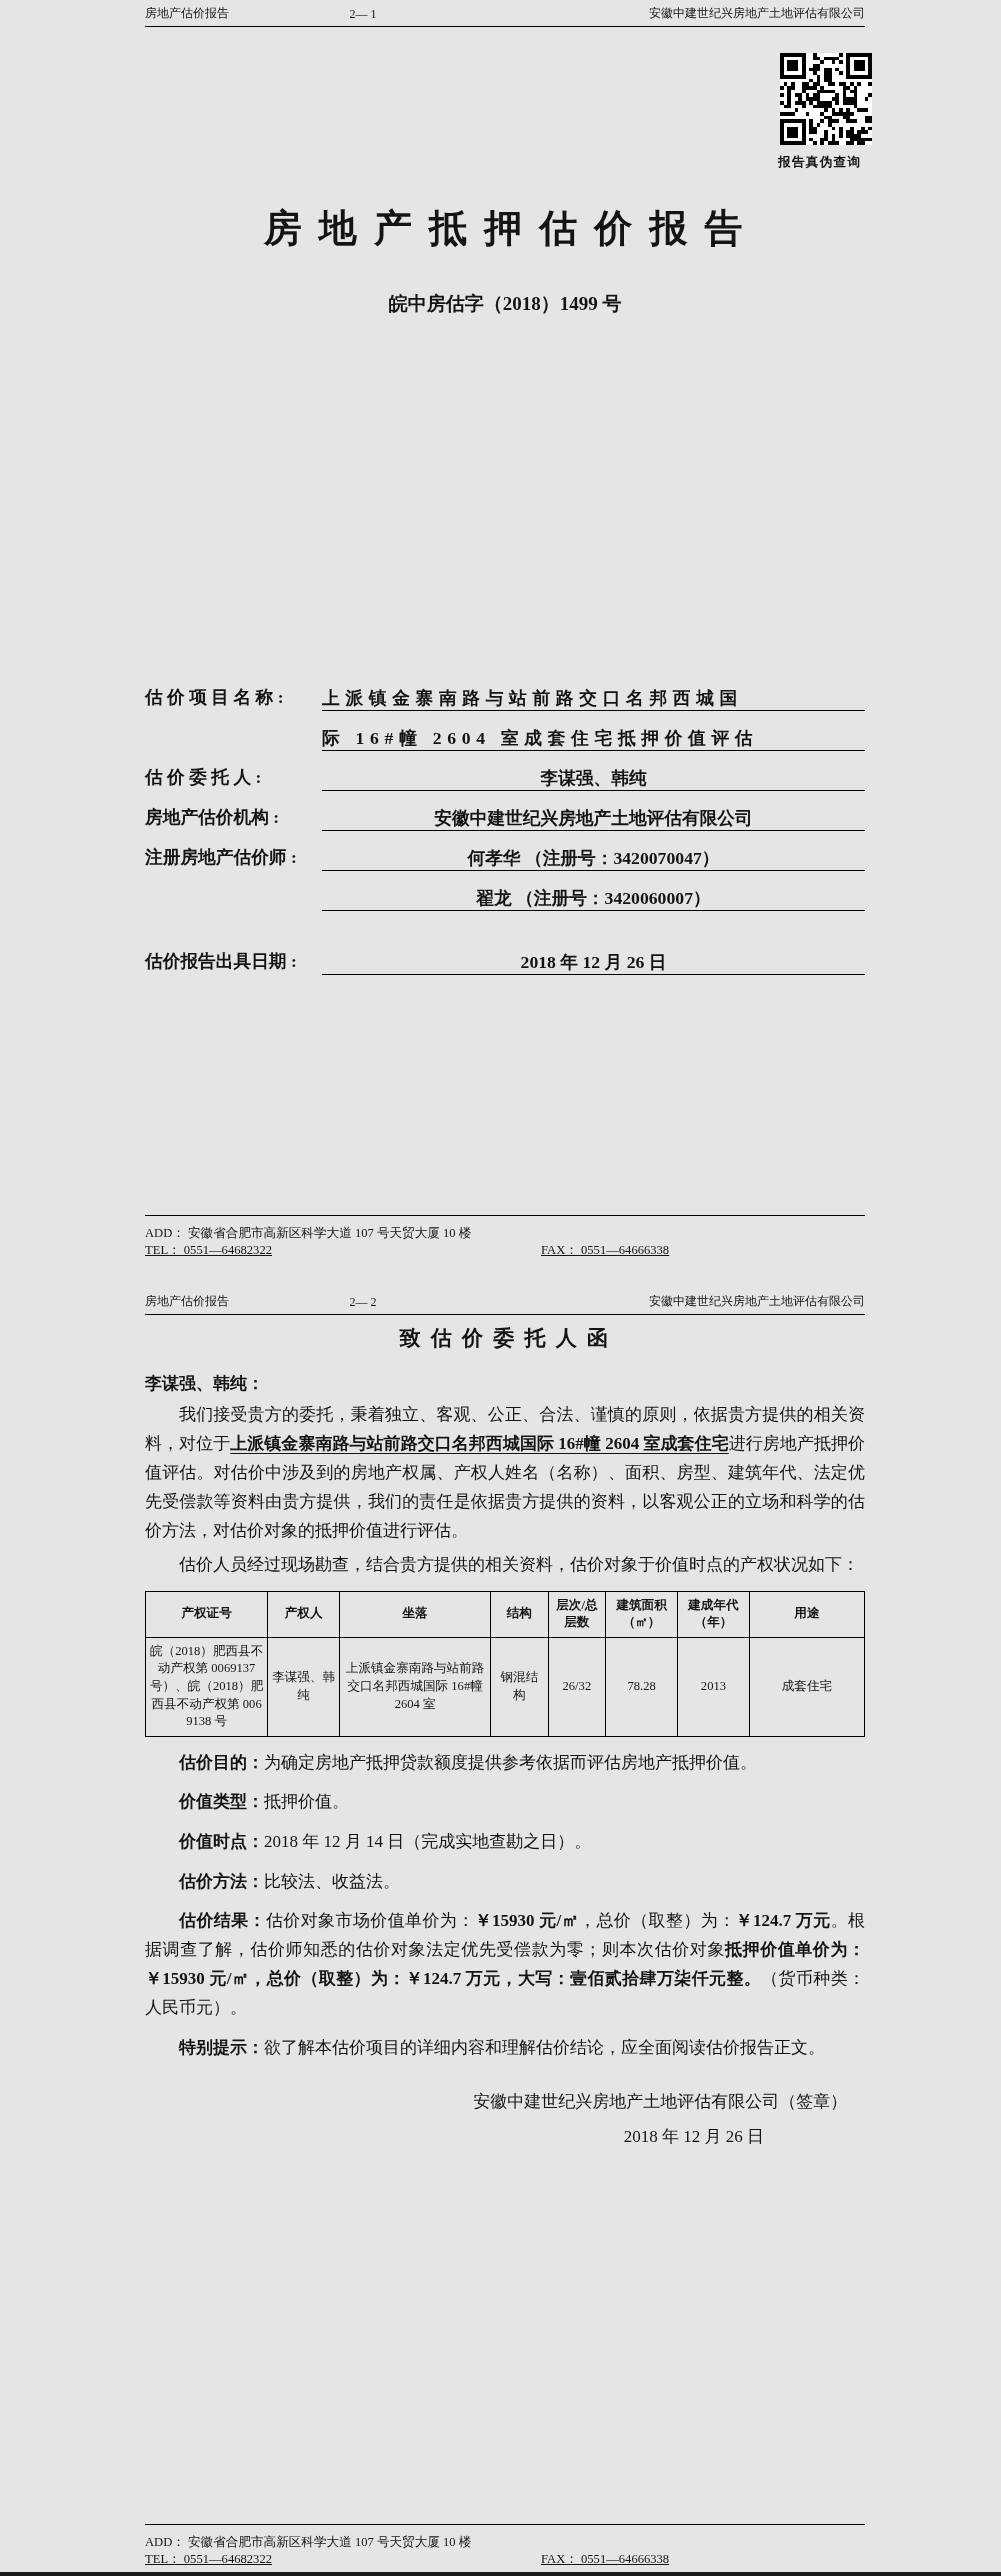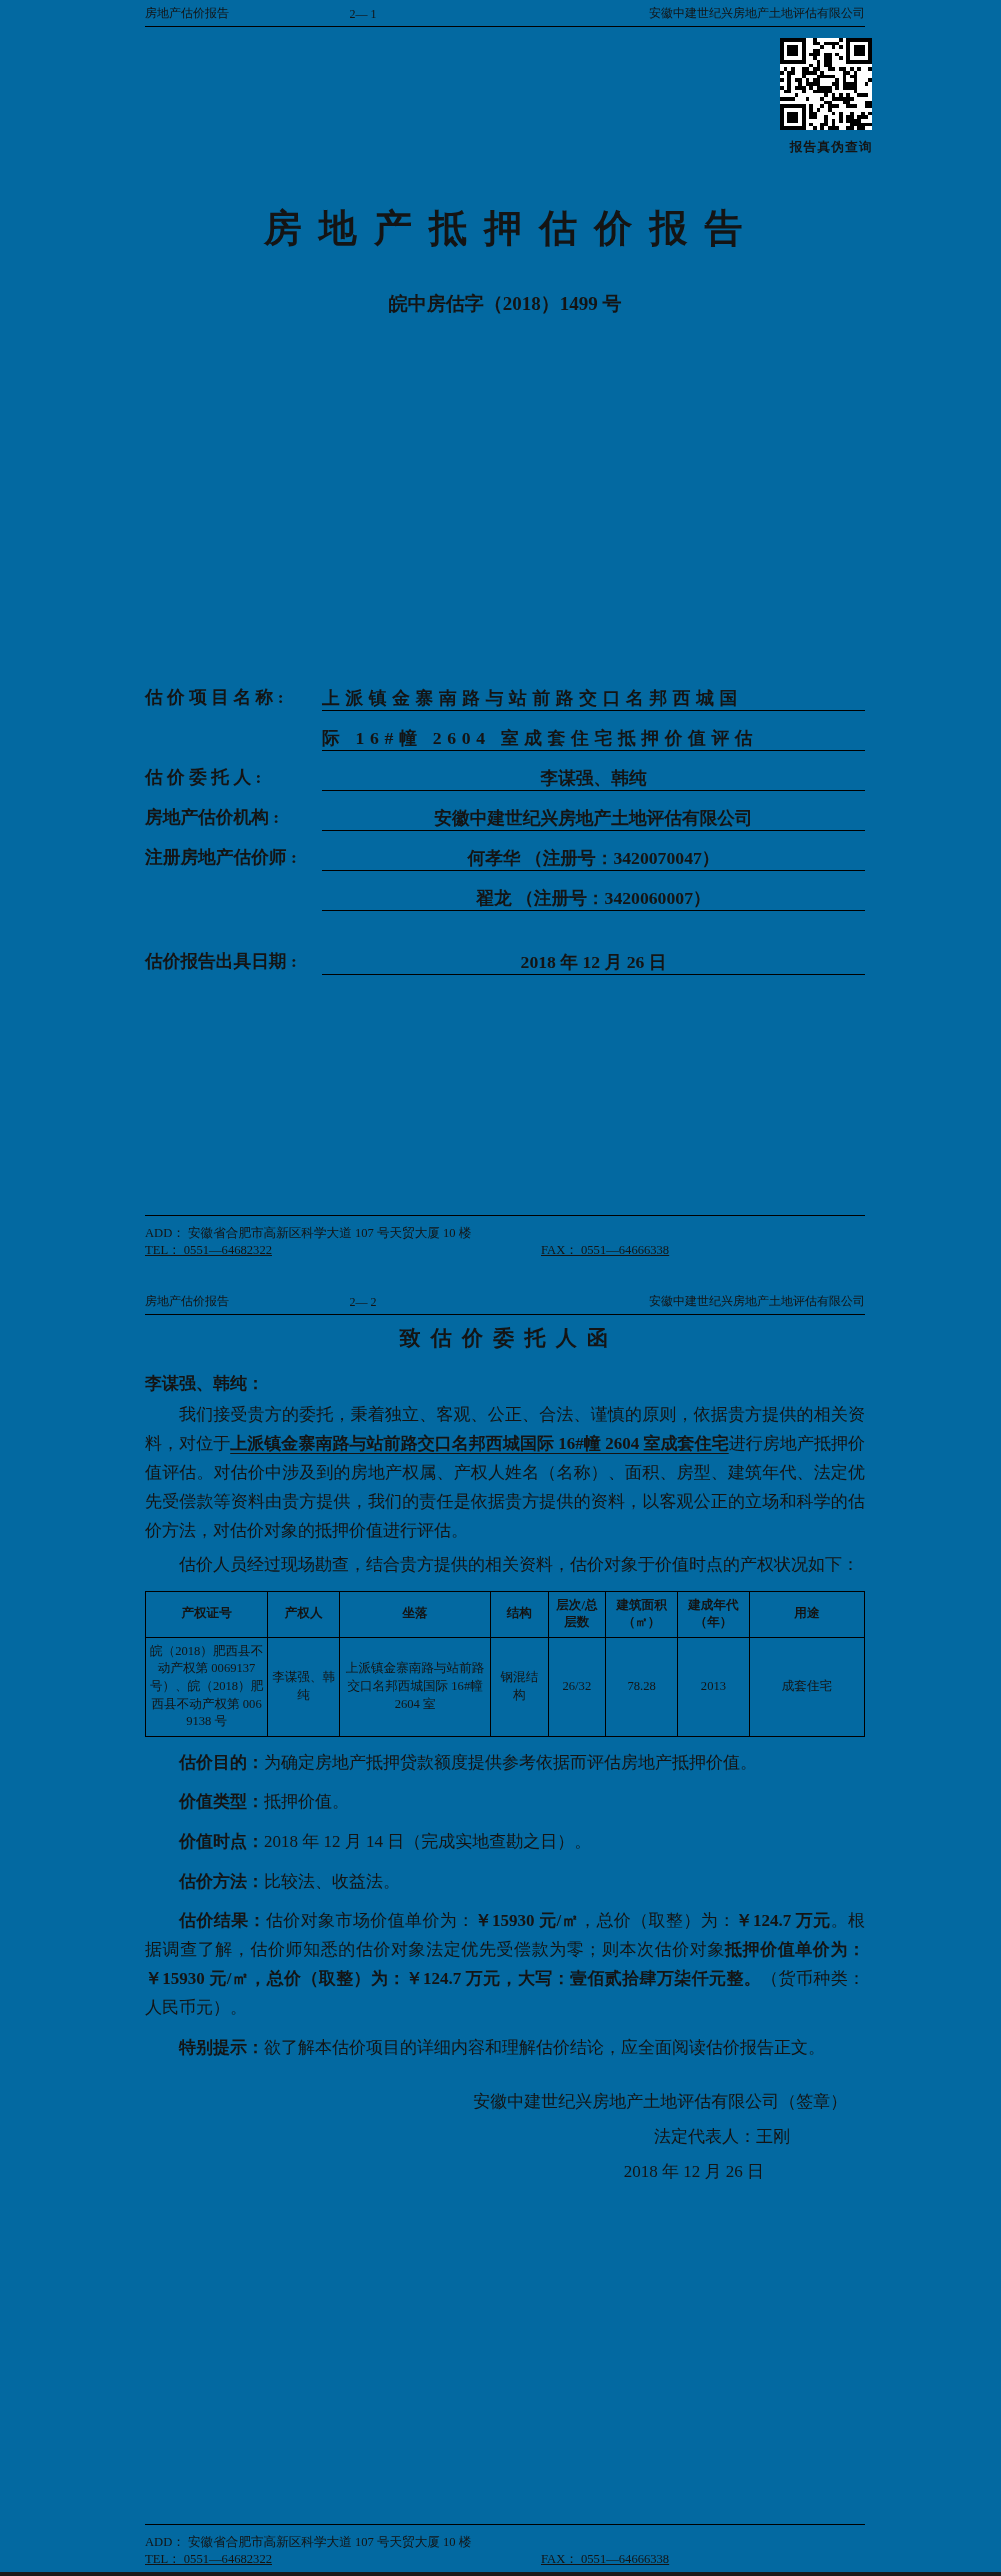--- a/index.html
+++ b/index.html
@@ -8,21 +8,21 @@
     width:1002px;
     font-family:"Liberation Serif","DejaVu Serif",serif;
     color:#141414;
   }
   .page {
     position:relative;
     width:1002px;
     height:1288px;
     padding:5px 137px 0 145px;
     overflow:hidden;
-    background:#0369a1;
+    background:#e5e5e5;
   }
   
   .pg-header {
     display:flex;
     justify-content:space-between;
     align-items:flex-end;
     font-size:12px;
     padding-bottom:4.4px;
     border-bottom:1.3px solid #000;
   }
@@ -35,23 +35,23 @@
     font-size:12.6px;
     line-height:16.4px;
   }
   .pg-footer.f1 { bottom:30px; }
   .pg-footer.f2 { bottom:8.8px; }
   .tel-row { display:flex;text-decoration:underline; }
   .tel-row .tel { width:55%; }
   
   .qr-wrap {
     position:absolute;
-    top:38px; right:129px;
+    top:53px; right:129px;
     width:95px;
-    text-align:right;
+    text-align:left;
     margin-left:45px;
   }
   .qr-wrap svg { width:92px; height:92px; display:block; margin:0 auto; }
   .qr-label { font-size:12.6px; font-weight:700; margin-top:8.8px; letter-spacing:1.3px; white-space:nowrap; }
   .main-title {
     margin-top:176px;
     text-align:center;
     font-size:38px;
     font-weight:700;
     letter-spacing:3.8px;
@@ -440,21 +440,20 @@
   <p class="para item"><span class="bold">价值类型：</span><span>抵押价值。</span></p>
   <p class="para item"><span class="bold">价值时点：</span><span>2018 年 12 月 14 日（完成实地查勘之日）。</span></p>
   <p class="para item"><span class="bold">估价方法：</span><span>比较法、收益法。</span></p>
 
   <p class="para item"><span class="bold">估价结果：</span><span>估价对象市场价值单价为：</span><span class="bold">￥15930 元/㎡</span><span>，总价（取整）为：</span><span class="bold">￥124.7 万元</span><span>。根据调查了解，估价师知悉的估价对象法定优先受偿款为零；则本次估价对象</span><span class="bold">抵押价值单价为：￥15930 元/㎡，总价（取整）为：￥124.7 万元，大写：壹佰贰拾肆万柒仟元整。</span><span>（货币种类：人民币元）。</span></p>
 
   <p class="para item"><span class="bold">特别提示：</span><span>欲了解本估价项目的详细内容和理解估价结论，应全面阅读估价报告正文。</span></p>
 
   <div class="sign-block">
     <p class="sign-company">安徽中建世纪兴房地产土地评估有限公司（签章）</p>
-    <p class="sign-rep">法定代表人：王刚</p>
     <p class="sign-date">2018 年 12 月 26 日</p>
   </div>
 
   <footer class="pg-footer f2">
     <div>ADD： 安徽省合肥市高新区科学大道 107 号天贸大厦 10 楼</div>
     <div class="tel-row">
       <span class="tel">TEL： 0551—64682322</span>
       <span>FAX： 0551—64666338</span>
     </div>
   </footer>

